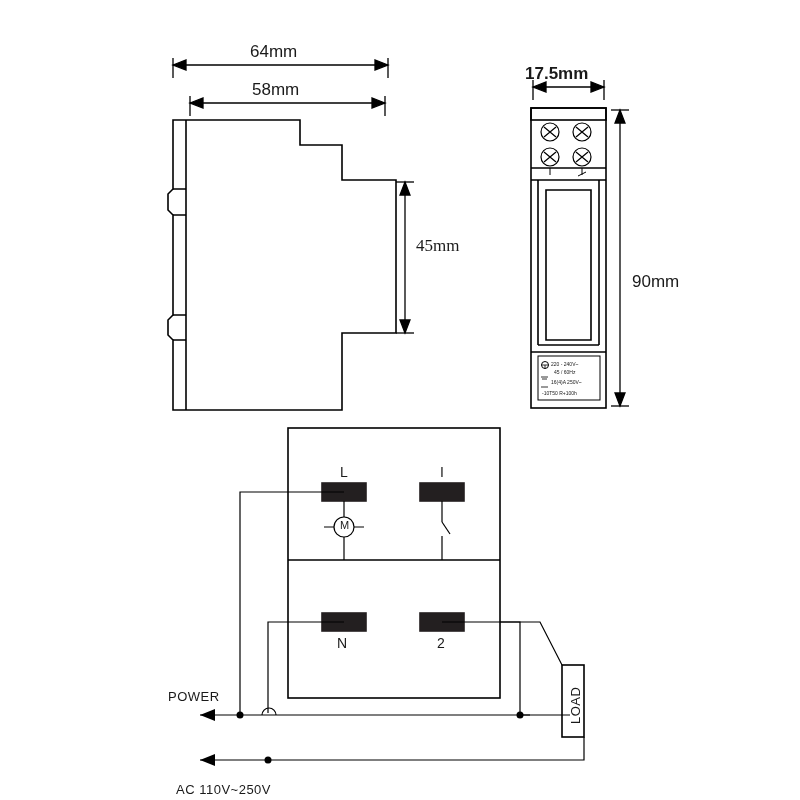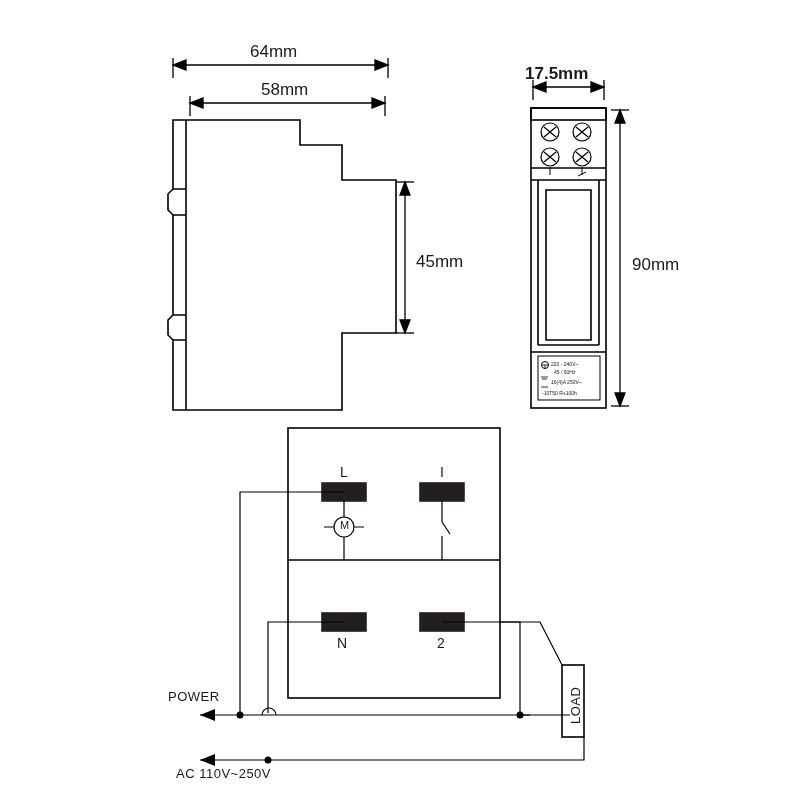--- a/index.html
+++ b/index.html
@@ -203,34 +203,34 @@
         <path d="M200,760 L215,754 L215,766 Z" fill="#000000" stroke="none"></path>
 
         <circle cx="240" cy="715" r="3.5" fill="#000000" stroke="none"></circle>
         <circle cx="520" cy="715" r="3.5" fill="#000000" stroke="none"></circle>
         <circle cx="268" cy="760" r="3.5" fill="#000000" stroke="none"></circle>
       </g>
     </g>
   </svg>
 
   <div class="lbl dim-label" style="left:250px; top:42px;">64mm</div>
-  <div class="lbl dim-label" style="left:252px; top:80px;margin-left:9px;">58mm</div>
-  <div class="lbl dim-label" style="left:416px; top:252px;">45mm</div>
+  <div class="lbl dim-label" style="left:252px; top:80px;">58mm</div>
+  <div class="lbl dim-label" style="left:416px; top:236px;font-family:Liberation Serif, serif;">45mm</div>
   <div class="lbl dim-label" style="left:525px; top:64px;font-weight:bold;">17.5mm</div>
-  <div class="lbl dim-label" style="left:632px; top:255px;">90mm</div>
+  <div class="lbl dim-label" style="left:632px; top:272px;">90mm</div>
 
   <div class="lbl tiny-label" style="left:551px; top:361px;">220 - 240V~</div>
   <div class="lbl tiny-label" style="left:554px; top:369px;">45 / 60Hz</div>
   <div class="lbl tiny-label" style="left:551px; top:379px;">16(4)A 250V~</div>
   <div class="lbl tiny-label" style="left:542px; top:390px;">-10T50  R+100h</div>
 
   <div class="lbl term-label" style="left:340px; top:464px;">L</div>
   <div class="lbl term-label" style="left:440px; top:464px;">I</div>
   <div class="lbl term-label" style="left:337px; top:635px;">N</div>
   <div class="lbl term-label" style="left:437px; top:635px;">2</div>
 
   <div class="lbl" style="left:340px; top:519px; font-size:11px;">M</div>
 
   <div class="lbl wire-label" style="left:168px; top:689px;">POWER</div>
-  <div class="lbl wire-label" style="left:176px; top:766px;">AC 110V~250V</div>
+  <div class="lbl wire-label" style="left:176px; top:782px;">AC 110V~250V</div>
   <div class="lbl wire-label vert" style="left:568px; top:724px;">LOAD</div>
 
 </div>
 
 </body></html>

